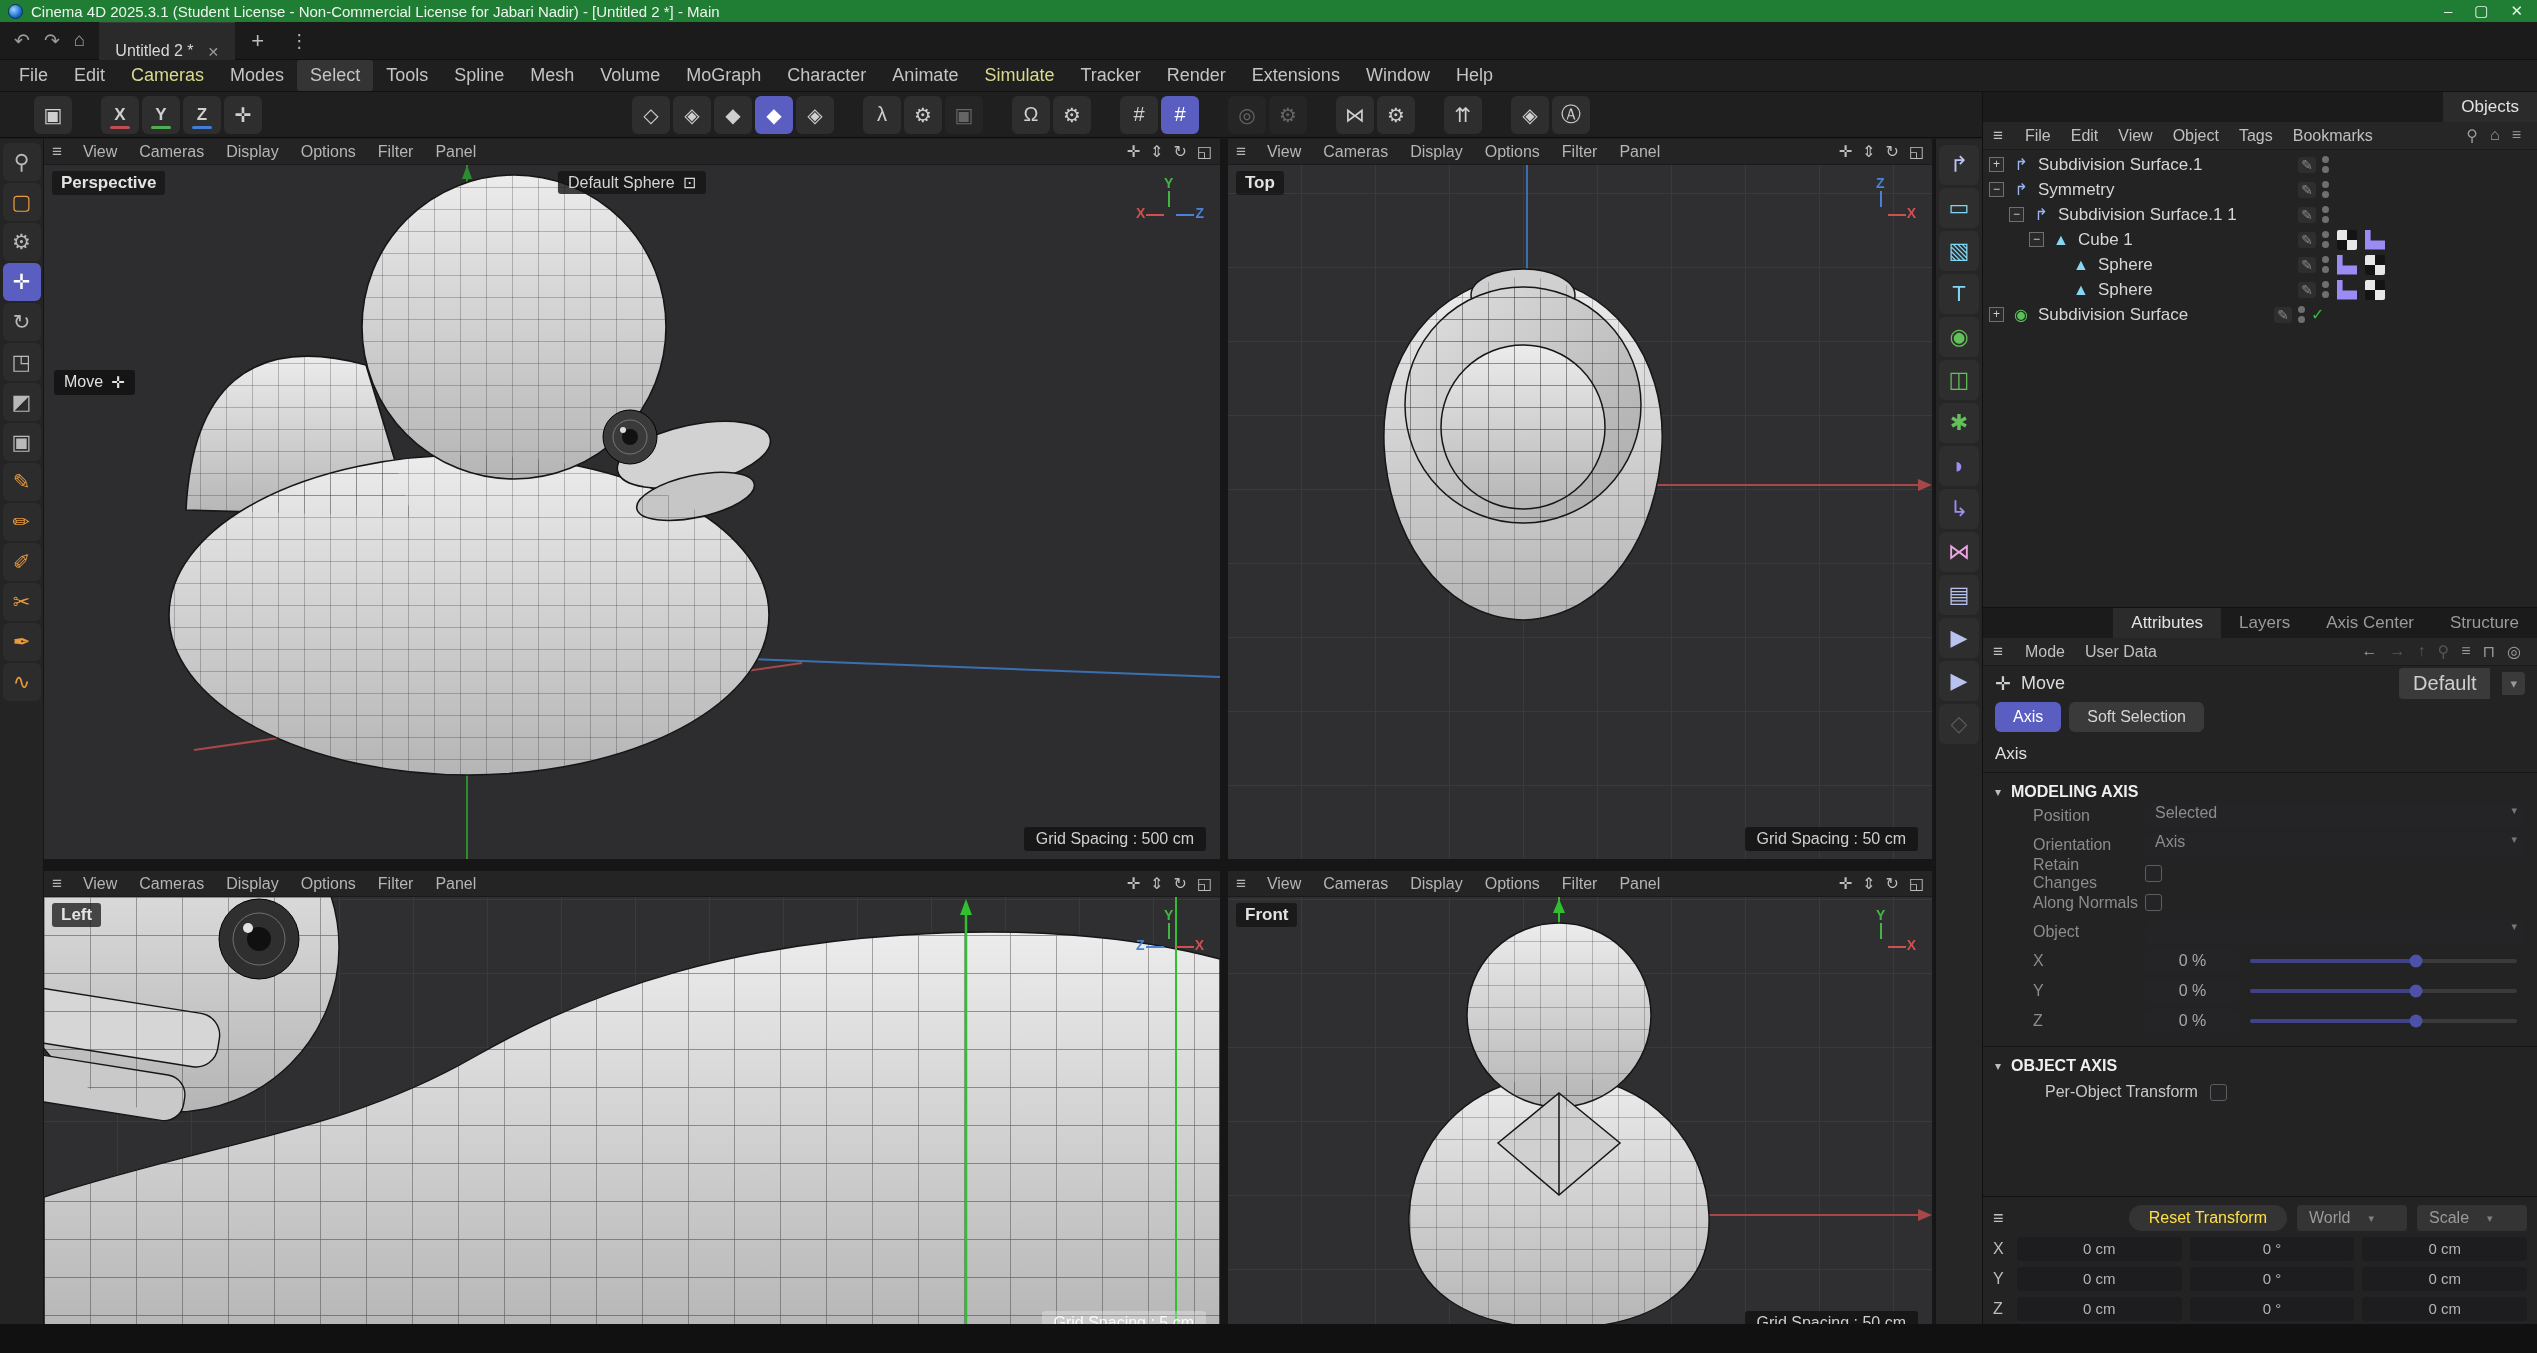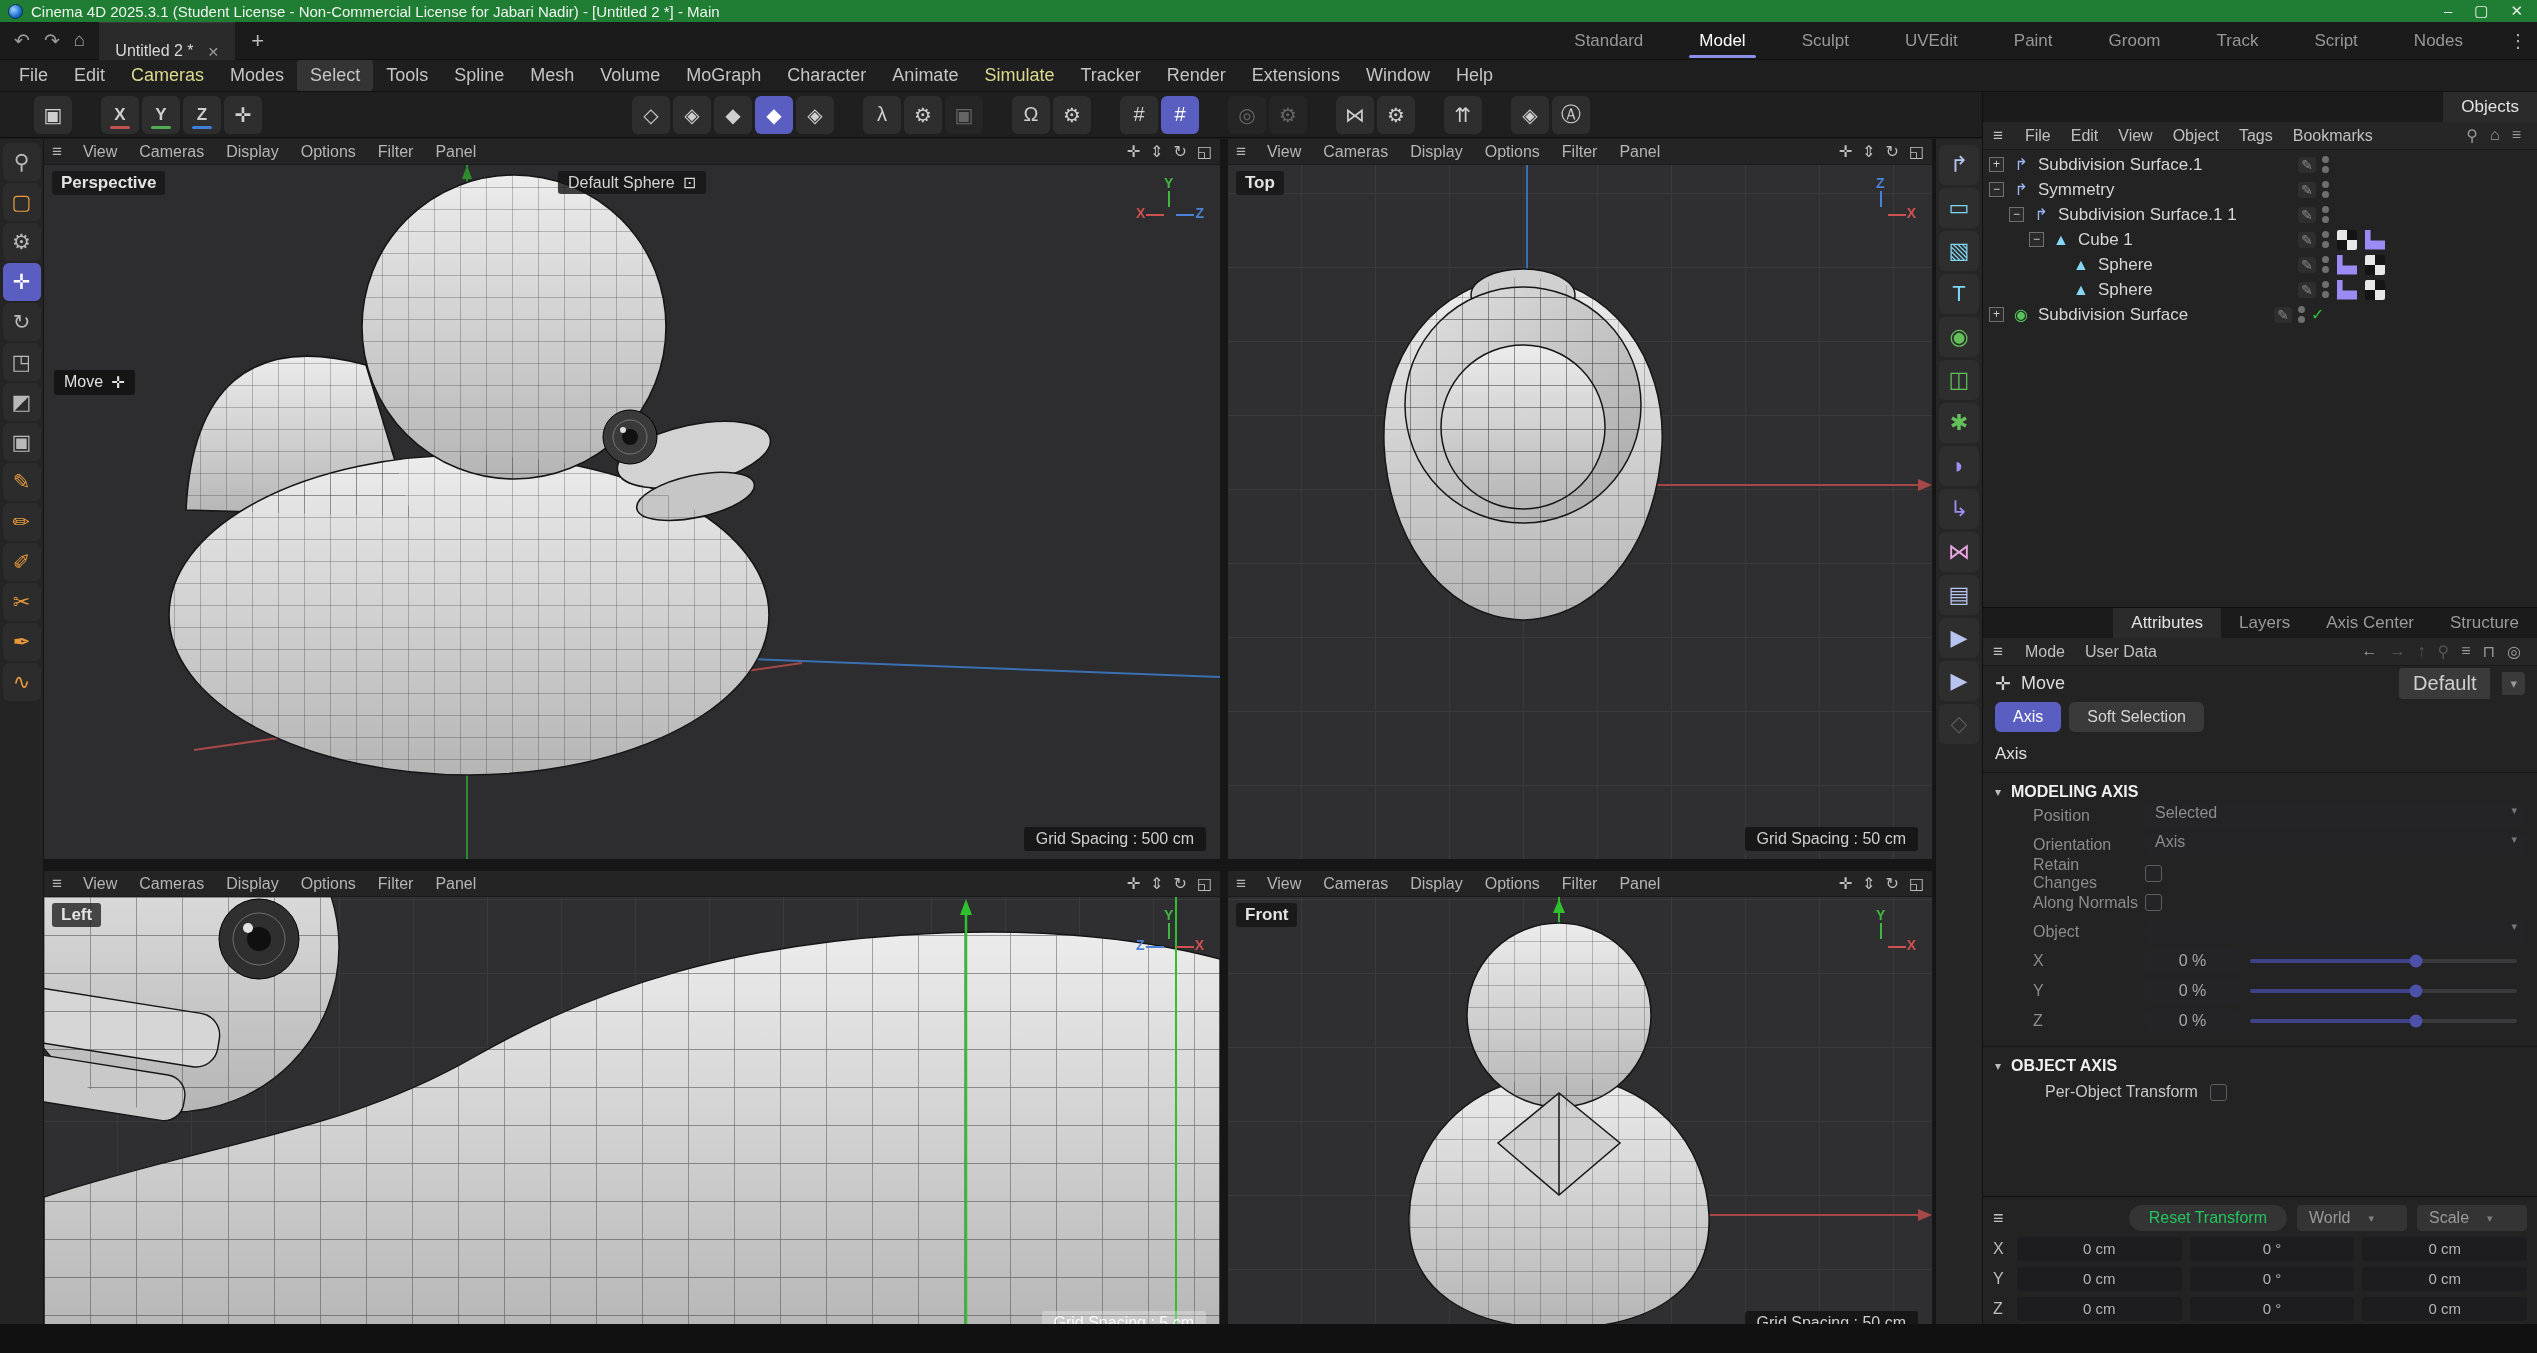--- a/index.html
+++ b/index.html
@@ -152,21 +152,21 @@
   .num { width:95px; background:#242426; border-radius:5px; height:24px; text-align:center; line-height:24px; color:#a9a9a9; margin-right:10px; }
   .slider { flex:1; height:4px; background:#3a3a3c; border-radius:2px; position:relative; margin-right:8px; }
   .slider .fill { position:absolute; left:0; top:0; bottom:0; width:62%; background:#3f4286; border-radius:2px; }
   .slider .knob { position:absolute; left:62%; top:50%; transform:translate(-50%,-50%); width:13px; height:13px; border-radius:50%; background:#4d51a8; }
   .perobj { display:flex; align-items:center; gap:12px; padding:8px 12px 0 50px; color:#c9c9c9; font-size:16px; }
 
   
   .coords { height:127px; background:#232323; padding:6px 10px; }
   .coords-top { display:flex; align-items:center; gap:10px; height:30px; }
   .coords-top .burger { color:#c0c0c0; font-size:18px; margin-right:auto; }
-  .pillbtn { background:#343434; color:#22c55e; font-size:16px; padding:4px 20px; border-radius:14px; }
+  .pillbtn { background:#343434; color:#fde047; font-size:16px; padding:4px 20px; border-radius:14px; }
   .ddbox { background:#343434; color:#9a9a9a; font-size:16px; padding:4px 12px; border-radius:4px; display:flex; gap:18px; align-items:center; min-width:110px; }
   .ddbox .dd { font-size:11px; color:#808080; }
   .crow { display:flex; align-items:center; gap:8px; height:28px; margin-top:2px; }
   .crow .ax { width:16px; color:#bdbdbd; font-size:16px; }
   .cval { flex:1; background:#1d1d1f; border-radius:4px; height:24px; text-align:center; line-height:24px; color:#b5b5b5; font-size:15px; }
 
   .burger { font-size:18px; }
 </style>
 </head>
 <body>
@@ -206,32 +206,20 @@
     <div class="histbtns">
       <span>↶</span>
       <span>↷</span>
       <span>⌂</span>
     </div>
     <div class="doc-tab">
       <span>Untitled 2 *</span>
       <span class="close">✕</span>
     </div>
     <div class="add-tab">+</div>
-    <div class="layout-tabs">
-
-    <div class="layout-tab">Standard</div>
-        <div class="layout-tab active">Model</div>
-        <div class="layout-tab">Sculpt</div>
-        <div class="layout-tab">UVEdit</div>
-        <div class="layout-tab">Paint</div>
-        <div class="layout-tab">Groom</div>
-        <div class="layout-tab">Track</div>
-        <div class="layout-tab">Script</div>
-        <div class="layout-tab">Nodes</div>
-      </div>
     <div class="more-dots">⋮</div>
   </div>
 
   <div class="menubar">
 
   <div class="menu-item">File</div>
       <div class="menu-item">Edit</div>
       <div class="menu-item accent">Cameras</div>
       <div class="menu-item">Modes</div>
       <div class="menu-item selected">Select</div>

